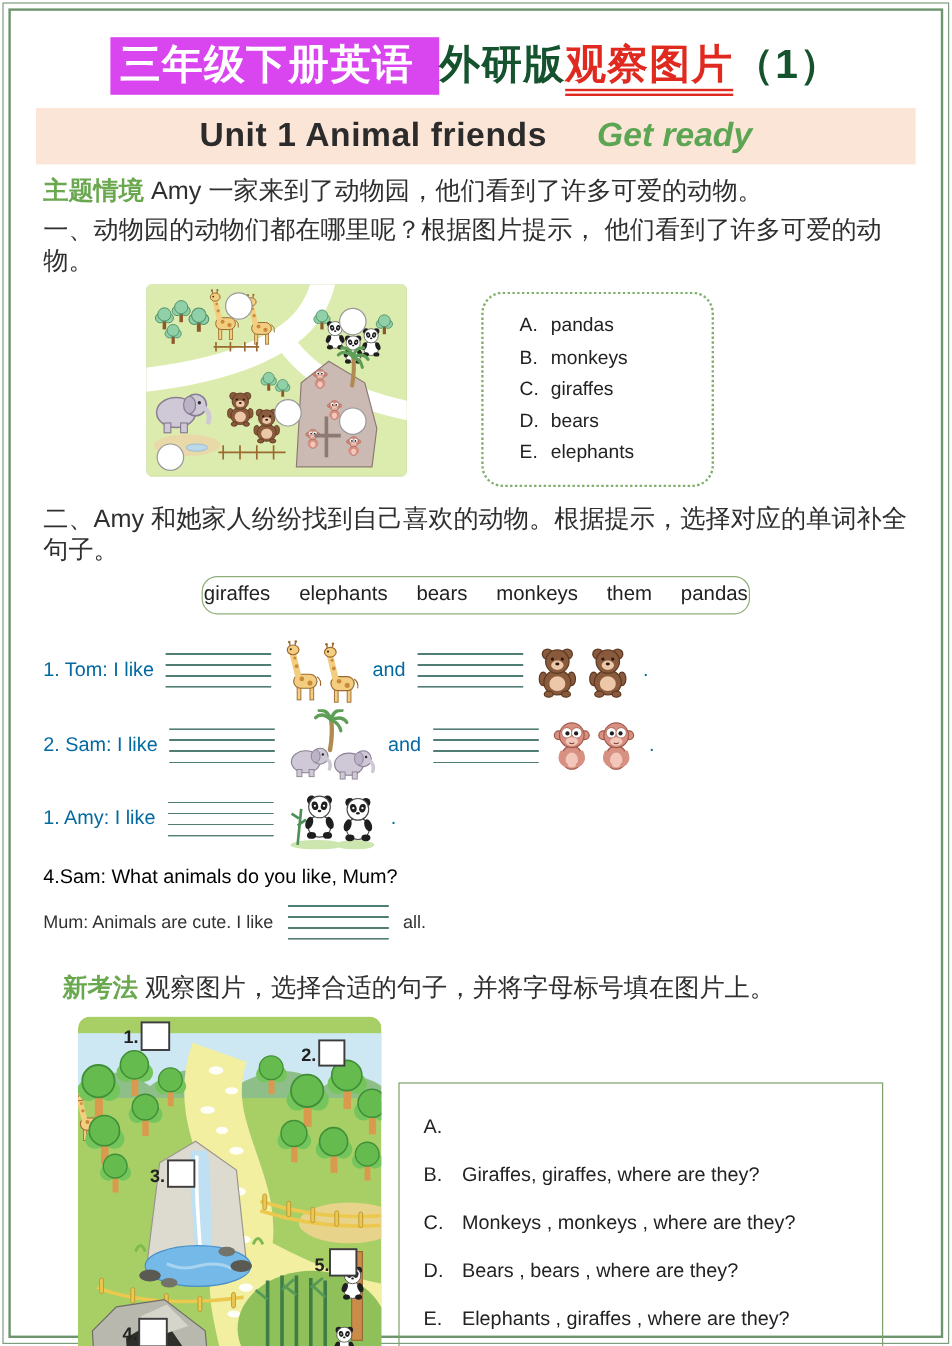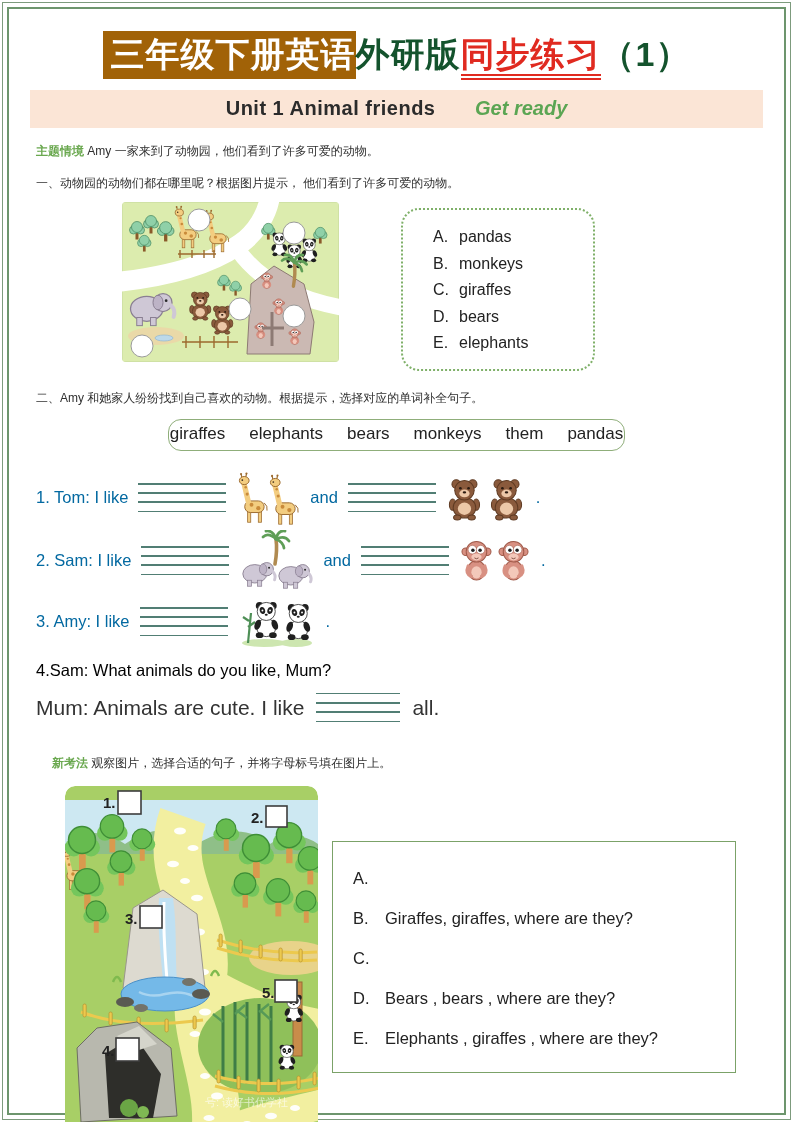--- a/index.html
+++ b/index.html
@@ -4,51 +4,51 @@
 <style>
   html,body{margin:0;padding:0;background:#ffffff;}
   body{font-family:"Liberation Sans","DejaVu Sans",sans-serif;color:#2b2b2b;}
   .page{position:relative;width:793px;height:1122px;background:#fff;box-sizing:border-box;overflow:hidden;}
   .frame-outer{position:absolute;inset:2px;border:1.5px solid #7d9b7d;pointer-events:none;}
   .frame-inner{position:absolute;inset:7px;border:2.5px solid #6d956d;pointer-events:none;}
   .content{position:relative;padding:20px 30px 0 30px;box-sizing:border-box;}
 
   
   .title{ text-align:center;font-weight:bold;font-size:34px;letter-spacing:1px;line-height:52px;margin-top:8px;white-space:nowrap;}
-  .t-hl{background:#a16207;color:#ffffff;padding:4px 0 6px 8px;}
+  .t-hl{background:#d946ef;color:#ffffff;padding:4px 21px 6px 8px;}
   .t-black{color:#14532d;}
   .t-red{color:#e02a20;border-bottom:6px double #e02a20;padding-bottom:1px;}
 
   
-  .unit-bar{margin-top:10px;background:#fbe5d6;text-align:center;padding:7px 0 8px 0;font-size:20px;font-weight:bold;}
+  .unit-bar{margin-top:10px;background:#fbe5d6;text-align:center;padding:7px 0 8px 0;font-size:28px;font-weight:bold;}
   .unit-name{color:#2b2b2b;letter-spacing:0.5px;}
   .unit-session{color:#5ba553;margin-left:34px;font-style:italic;}
 
-  .zh{font-size:12px;line-height:26px;color:#2f2f2f;}
+  .zh{font-size:21px;line-height:26px;color:#2f2f2f;}
   .green-tag{color:#6aa84f;font-weight:bold;}
   .intro{margin:10px 0 0 6px;}
   .h1{margin:6px 0 0 6px;}
 
   
   .s1-row{display:flex;align-items:flex-start;margin-top:6px;}
   .map1{margin-left:92px;border-radius:4px;}
   .optbox1{margin-left:62px;margin-top:6px;width:194px;border:2.5px dotted #7fb069;border-radius:18px;padding:14px 0 12px 30px;box-sizing:border-box;}
   .optbox1 .opt{font-size:16px;line-height:26.5px;color:#222;display:flex;gap:8px;}
   .opt-label{display:inline-block;min-width:18px;}
 
   
   .wordbank{margin:8px auto 0 auto;width:455px;border:1.5px solid #8fae7a;border-radius:13px;display:flex;justify-content:center;gap:24px;padding:4px 0 6px 0;font-size:17px;color:#222;}
   .row{display:flex;align-items:center;margin-left:6px;gap:10px;font-size:16.5px;color:#0369a1;}
   .row1{margin-top:16px;height:62px;}
   .row2{height:64px;}
   .row3{height:58px;}
   .wl{width:88px;height:29px;background-image:repeating-linear-gradient(to bottom,#517e74 0 1.5px,transparent 1.5px 9.2px);}
   .wl-small{width:84px;}
   .q4{margin:10px 0 0 6px;font-size:16.5px;color:#000000;}
-  .mum-row{display:flex;align-items:center;gap:12px;margin:8px 0 0 6px;height:40px;font-size:21px;color:#333;}
+  .mum-row{display:flex;align-items:center;gap:12px;margin:8px 0 0 6px;height:40px;font-size:15px;color:#333;}
 
   
   .h-new{margin:22px 0 0 22px;}
   .bottom{display:flex;align-items:flex-start;margin:10px 0 0 35px;}
   .map2{border-radius:10px;}
   .optbox2{margin-left:14px;margin-top:55px;width:404px;border:1.5px solid #7ba268;padding:16px 10px 14px 20px;box-sizing:border-box;}
   .optbox2 .opt{font-size:16.5px;line-height:40px;color:#222;display:flex;gap:10px;white-space:nowrap;}
   .optbox2 .opt-label{min-width:22px;}
 </style>
 </head>
@@ -152,21 +152,21 @@
         <circle cx="10" cy="8" r="9" fill="#66bb4f" stroke="#3f8f37" stroke-width="1"></circle>
       </g>
       <g id="fp">
           <rect width="3.2" height="13" rx="1.6" fill="#ecc94e" stroke="#b8922e" stroke-width="0.7"></rect>
         </g>
     </defs>
   </svg>
 
   <div class="content">
 
-    <div class="title"><span class="t-hl">三年级下册英语</span><span class="t-black">外研版</span><span class="t-red">同步练习</span><span class="t-black">（1）</span></div>
+    <div class="title"><span class="t-hl">三年级下册英语</span><span class="t-black">外研版</span><span class="t-red">观察图片</span><span class="t-black">（1）</span></div>
 
     <div class="unit-bar">
       <span class="unit-name">Unit 1 Animal friends</span>
       <span class="unit-session">Get ready</span>
     </div>
 
     <p class="zh intro"><span class="green-tag">主题情境</span> <span>Amy 一家来到了动物园，他们看到了许多可爱的动物。</span></p>
 
     <p class="zh h1">一、动物园的动物们都在哪里呢？根据图片提示， 他们看到了许多可爱的动物。</p>
     <div class="s1-row">
@@ -278,21 +278,21 @@
       <span>and</span>
       <div class="wl"></div>
       <svg width="72" height="48" viewBox="0 0 70 46">
         <use href="#mk" transform="translate(1,2)"></use>
           <use href="#mk" transform="translate(37,2)"></use>
       </svg>
       <span>.</span>
     </div>
 
     <div class="row row3">
-      <span>3. Amy: I like</span>
+      <span>1. Amy: I like</span>
       <div class="wl"></div>
       <svg width="78" height="50" viewBox="0 0 78 50">
         <ellipse cx="26" cy="46" rx="22" ry="4" fill="#cde6b0"></ellipse>
         <ellipse cx="58" cy="46" rx="16" ry="4" fill="#cde6b0"></ellipse>
         <path d="M10,46 L13,16 M10,30 l7,-5 M11,24 l-6,-4" stroke="#4e8f56" stroke-width="2.2" fill="none"></path>
         <use href="#pd" transform="translate(14,4) scale(0.95)"></use>
         <use href="#pd" transform="translate(46,6) scale(0.95)"></use>
       </svg>
       <span>.</span>
     </div>
@@ -433,20 +433,21 @@
       <div class="optbox2">
         <div class="opt">
             <span class="opt-label">A.</span>
           </div>
         <div class="opt">
             <span class="opt-label">B.</span>
             <span>Giraffes, giraffes, where are they?</span>
           </div>
         <div class="opt">
             <span class="opt-label">C.</span>
+            <span>Monkeys , monkeys , where are they?</span>
           </div>
         <div class="opt">
             <span class="opt-label">D.</span>
             <span>Bears , bears , where are they?</span>
           </div>
         <div class="opt">
             <span class="opt-label">E.</span>
             <span>Elephants , giraffes , where are they?</span>
           </div>
       </div>

